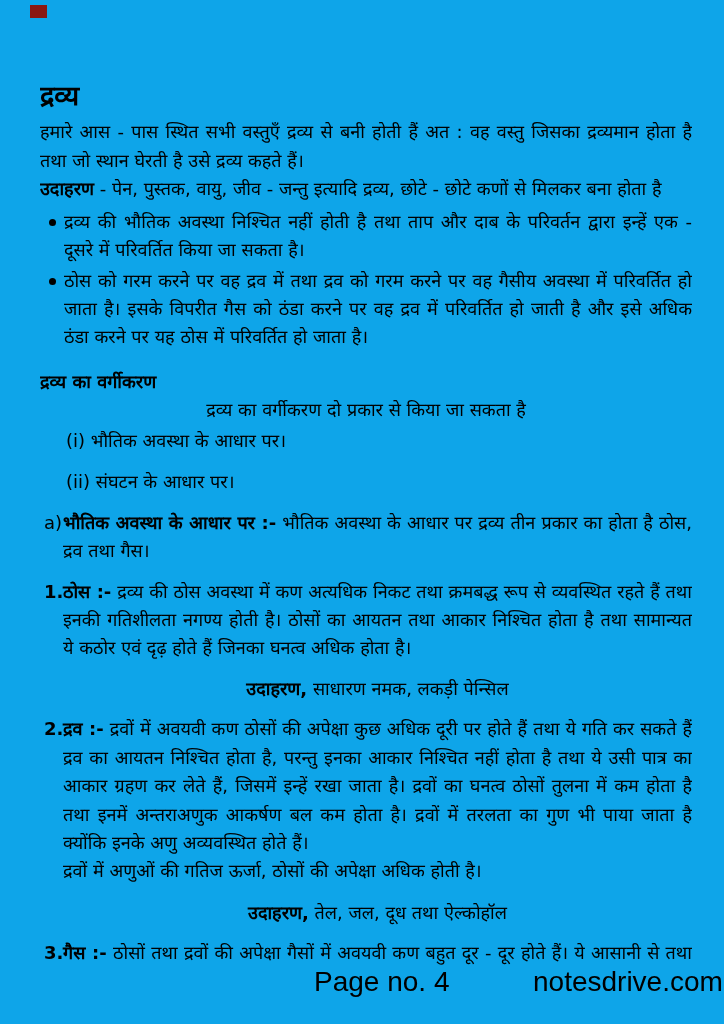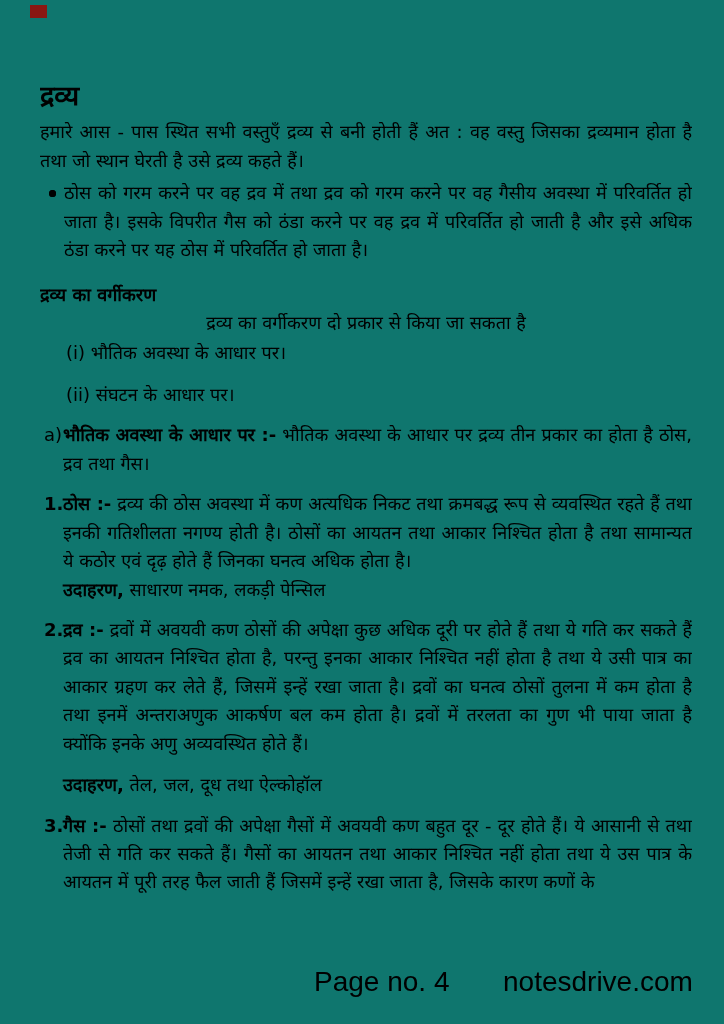--- a/index.html
+++ b/index.html
@@ -1,19 +1,19 @@
 <!DOCTYPE html>
 <html lang="hi"><head>
 <meta charset="utf-8">
 <style>
   html,body { margin:0; padding:0; background:#e8e8e8; }
   .page {
     position:relative;
     width:724px; height:1024px;
-    background:#0f766e;
+    background:#0ea5e9;
     overflow:hidden;
     font-family:"DejaVu Sans", sans-serif;
     color:#000000;
   }
   .red-mark {
     position:absolute; left:30px; top:5px;
     width:17px; height:13px;
     background:#8a1712;
   }
   .content {
@@ -28,49 +28,51 @@
   .bullets { margin:4px 0 2px 0; }
   .bullet { position:relative; padding-left:24px; margin:2px 0; }
   .dot { position:absolute; left:9px; top:11px; width:7px; height:7px; border-radius:50%; background:#000; }
   .subhead { font-weight:bold; margin:16px 0 0 0; text-align:left; }
   .lead { text-align:center; }
   .options { margin:2px 0 12px 26px; text-align:left; }
   .opt2 { margin-top:13px; }
   .hang { position:relative; padding-left:23px; margin-top:12px; }
   .hang .marker { position:absolute; left:4px; top:0; }
   .item .marker { font-weight:bold; }
-  .ex-line { margin:0 0 0 23px; text-align:left; }
+  .ex-line { margin:12px 0 0 23px; text-align:center; }
   .note { text-align:left; }
   .ex-gap { margin-top:13px; }
   .footer-page, .footer-site {
     position:absolute; bottom:26px;
     font-family:"Liberation Sans", sans-serif;
     font-size:28px; color:#000;
     white-space:nowrap;
   }
   .footer-page { left:314px; }
-  .footer-site { left:503px; }
+  .footer-site { left:533px; }
 </style>
 </head>
 <body>
 
 <div class="page">
 
   <div class="red-mark"></div>
 
   <div class="content">
 
     <h1 class="title">द्रव्य</h1>
 
     <p>हमारे आस - पास स्थित सभी वस्तुएँ द्रव्य से बनी होती हैं अत : वह वस्तु जिसका द्रव्यमान होता है तथा जो स्थान घेरती है उसे द्रव्य कहते हैं।</p>
 
+    <p><span class="b">उदाहरण</span><span> - पेन, पुस्तक, वायु, जीव - जन्तु इत्यादि द्रव्य, छोटे - छोटे कणों से मिलकर बना होता है</span></p>
 
     <div class="bullets">
       <div class="bullet">
         <span class="dot"></span>
+        <span>द्रव्य की भौतिक अवस्था निश्चित नहीं होती है तथा ताप और दाब के परिवर्तन द्वारा इन्हें एक - दूसरे में परिवर्तित किया जा सकता है।</span>
       </div>
       <div class="bullet">
         <span class="dot"></span>
         <span>ठोस को गरम करने पर वह द्रव में तथा द्रव को गरम करने पर वह गैसीय अवस्था में परिवर्तित हो जाता है। इसके विपरीत गैस को ठंडा करने पर वह द्रव में परिवर्तित हो जाती है और इसे अधिक ठंडा करने पर यह ठोस में परिवर्तित हो जाता है।</span>
       </div>
     </div>
 
     <p class="subhead">द्रव्य का वर्गीकरण</p>
     <p class="lead">द्रव्य का वर्गीकरण दो प्रकार से किया जा सकता है</p>
 
@@ -83,20 +85,21 @@
       <span class="marker">a)</span><span class="b">भौतिक अवस्था के आधार पर :-</span><span> भौतिक अवस्था के आधार पर द्रव्य तीन प्रकार का होता है ठोस, द्रव तथा गैस।</span>
     </div>
 
     <div class="hang item">
       <span class="marker">1.</span><span class="b">ठोस :-</span><span> द्रव्य की ठोस अवस्था में कण अत्यधिक निकट तथा क्रमबद्ध रूप से व्यवस्थित रहते हैं तथा इनकी गतिशीलता नगण्य होती है। ठोसों का आयतन तथा आकार निश्चित होता है तथा सामान्यत ये कठोर एवं दृढ़ होते हैं जिनका घनत्व अधिक होता है।</span>
     </div>
     <p class="ex-line"><span class="b">उदाहरण,</span><span> साधारण नमक, लकड़ी पेन्सिल</span></p>
 
     <div class="hang item">
       <span class="marker">2.</span><span class="b">द्रव :-</span><span> द्रवों में अवयवी कण ठोसों की अपेक्षा कुछ अधिक दूरी पर होते हैं तथा ये गति कर सकते हैं द्रव का आयतन निश्चित होता है, परन्तु इनका आकार निश्चित नहीं होता है तथा ये उसी पात्र का आकार ग्रहण कर लेते हैं, जिसमें इन्हें रखा जाता है। द्रवों का घनत्व ठोसों तुलना में कम होता है तथा इनमें अन्तराअणुक आकर्षण बल कम होता है। द्रवों में तरलता का गुण भी पाया जाता है क्योंकि इनके अणु अव्यवस्थित होते हैं।</span>
+      <div class="note">द्रवों में अणुओं की गतिज ऊर्जा, ठोसों की अपेक्षा अधिक होती है।</div>
     </div>
     <p class="ex-line ex-gap"><span class="b">उदाहरण,</span><span> तेल, जल, दूध तथा ऐल्कोहॉल</span></p>
 
     <div class="hang item">
       <span class="marker">3.</span><span class="b">गैस :-</span><span> ठोसों तथा द्रवों की अपेक्षा गैसों में अवयवी कण बहुत दूर - दूर होते हैं। ये आसानी से तथा तेजी से गति कर सकते हैं। गैसों का आयतन तथा आकार निश्चित नहीं होता तथा ये उस पात्र के आयतन में पूरी तरह फैल जाती हैं जिसमें इन्हें रखा जाता है, जिसके कारण कणों के</span>
     </div>
 
   </div>
 
   <div class="footer-page">Page no. 4</div>

